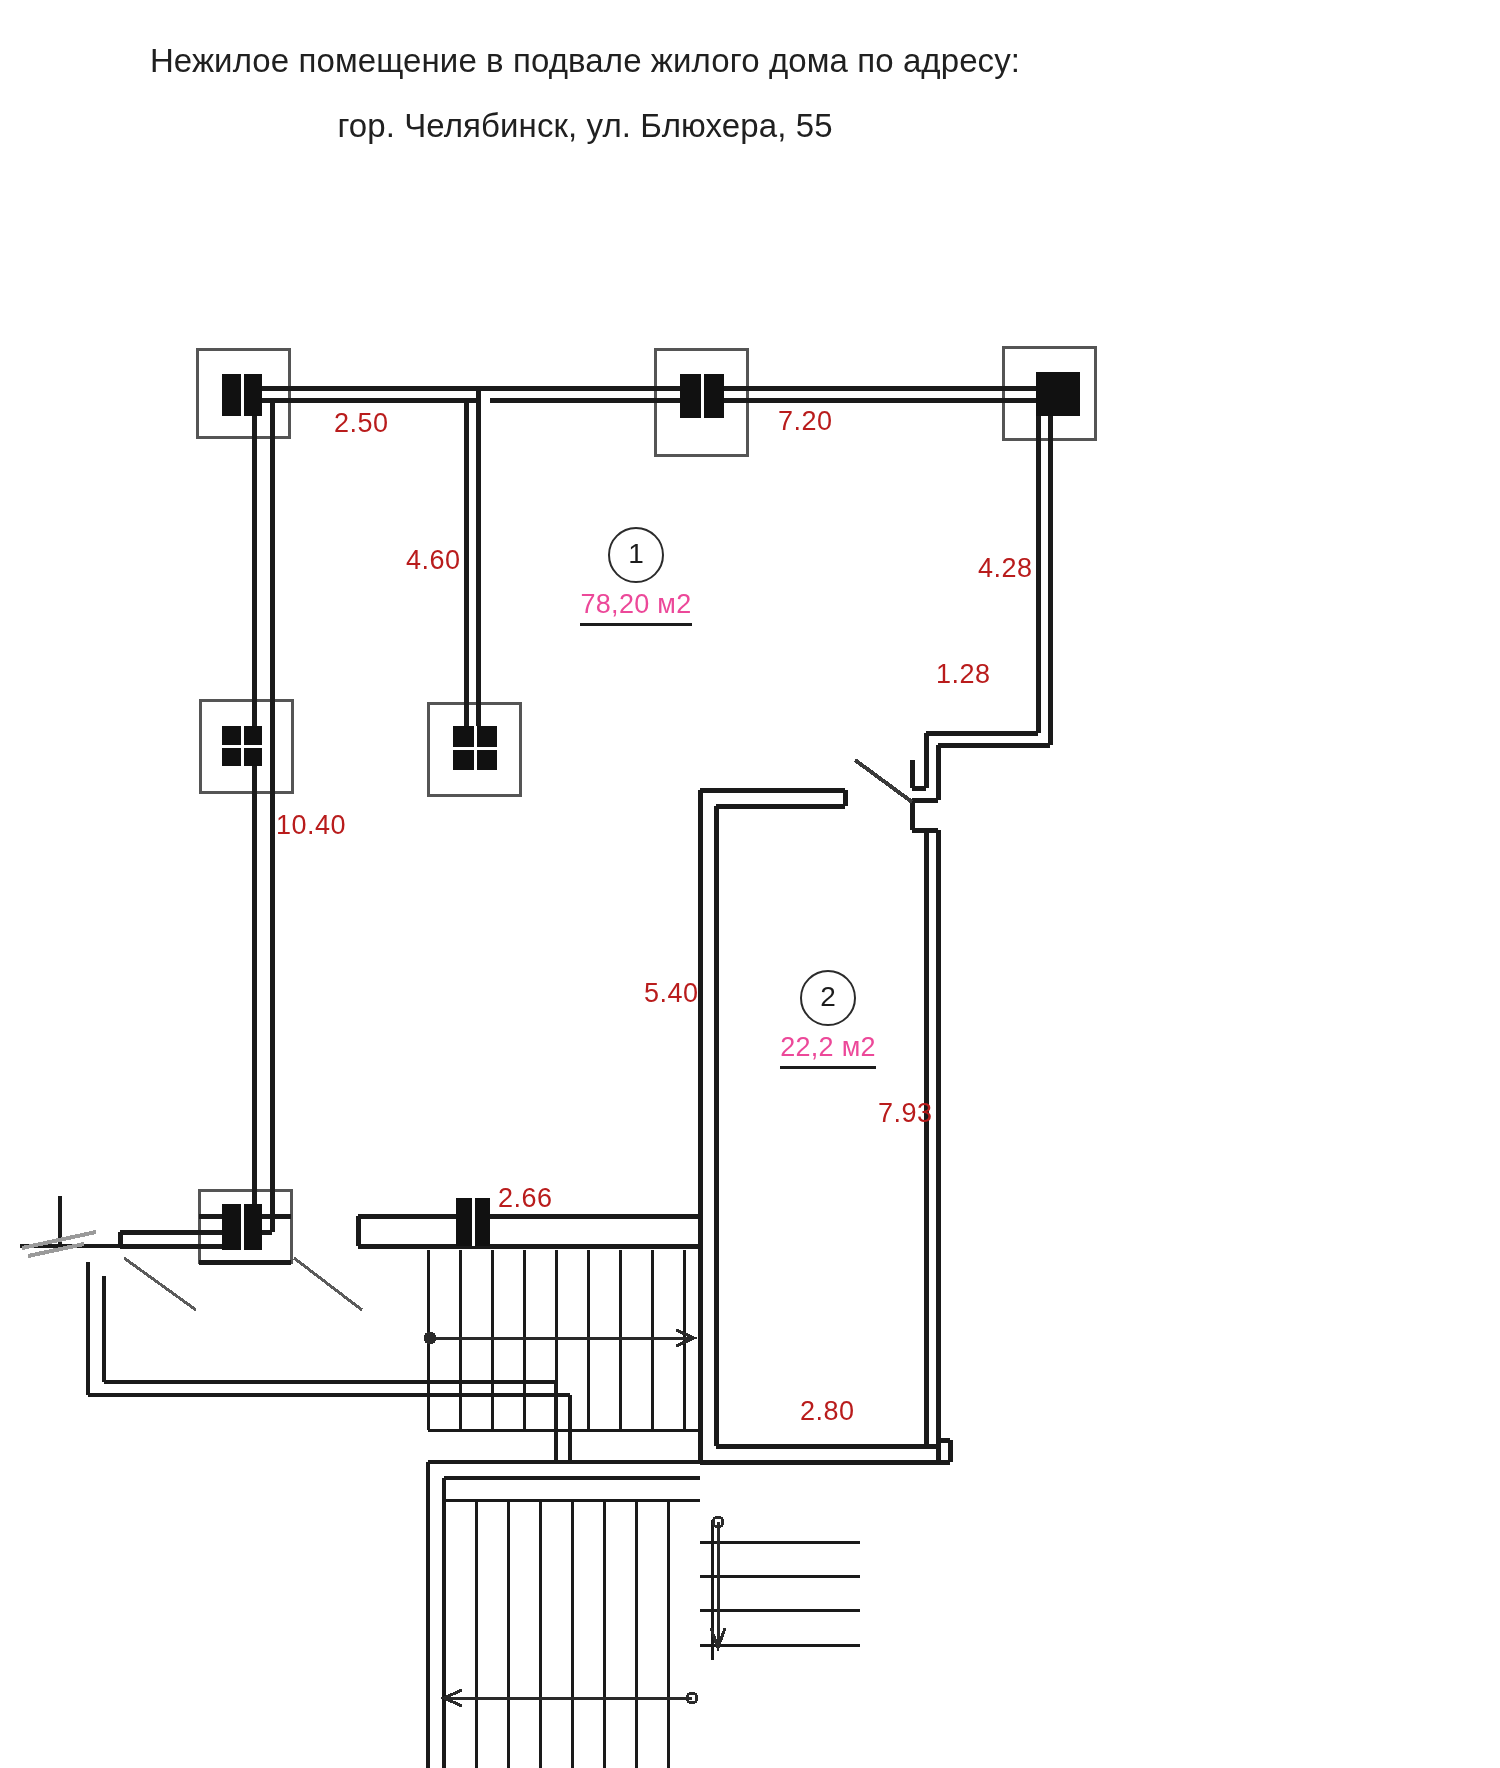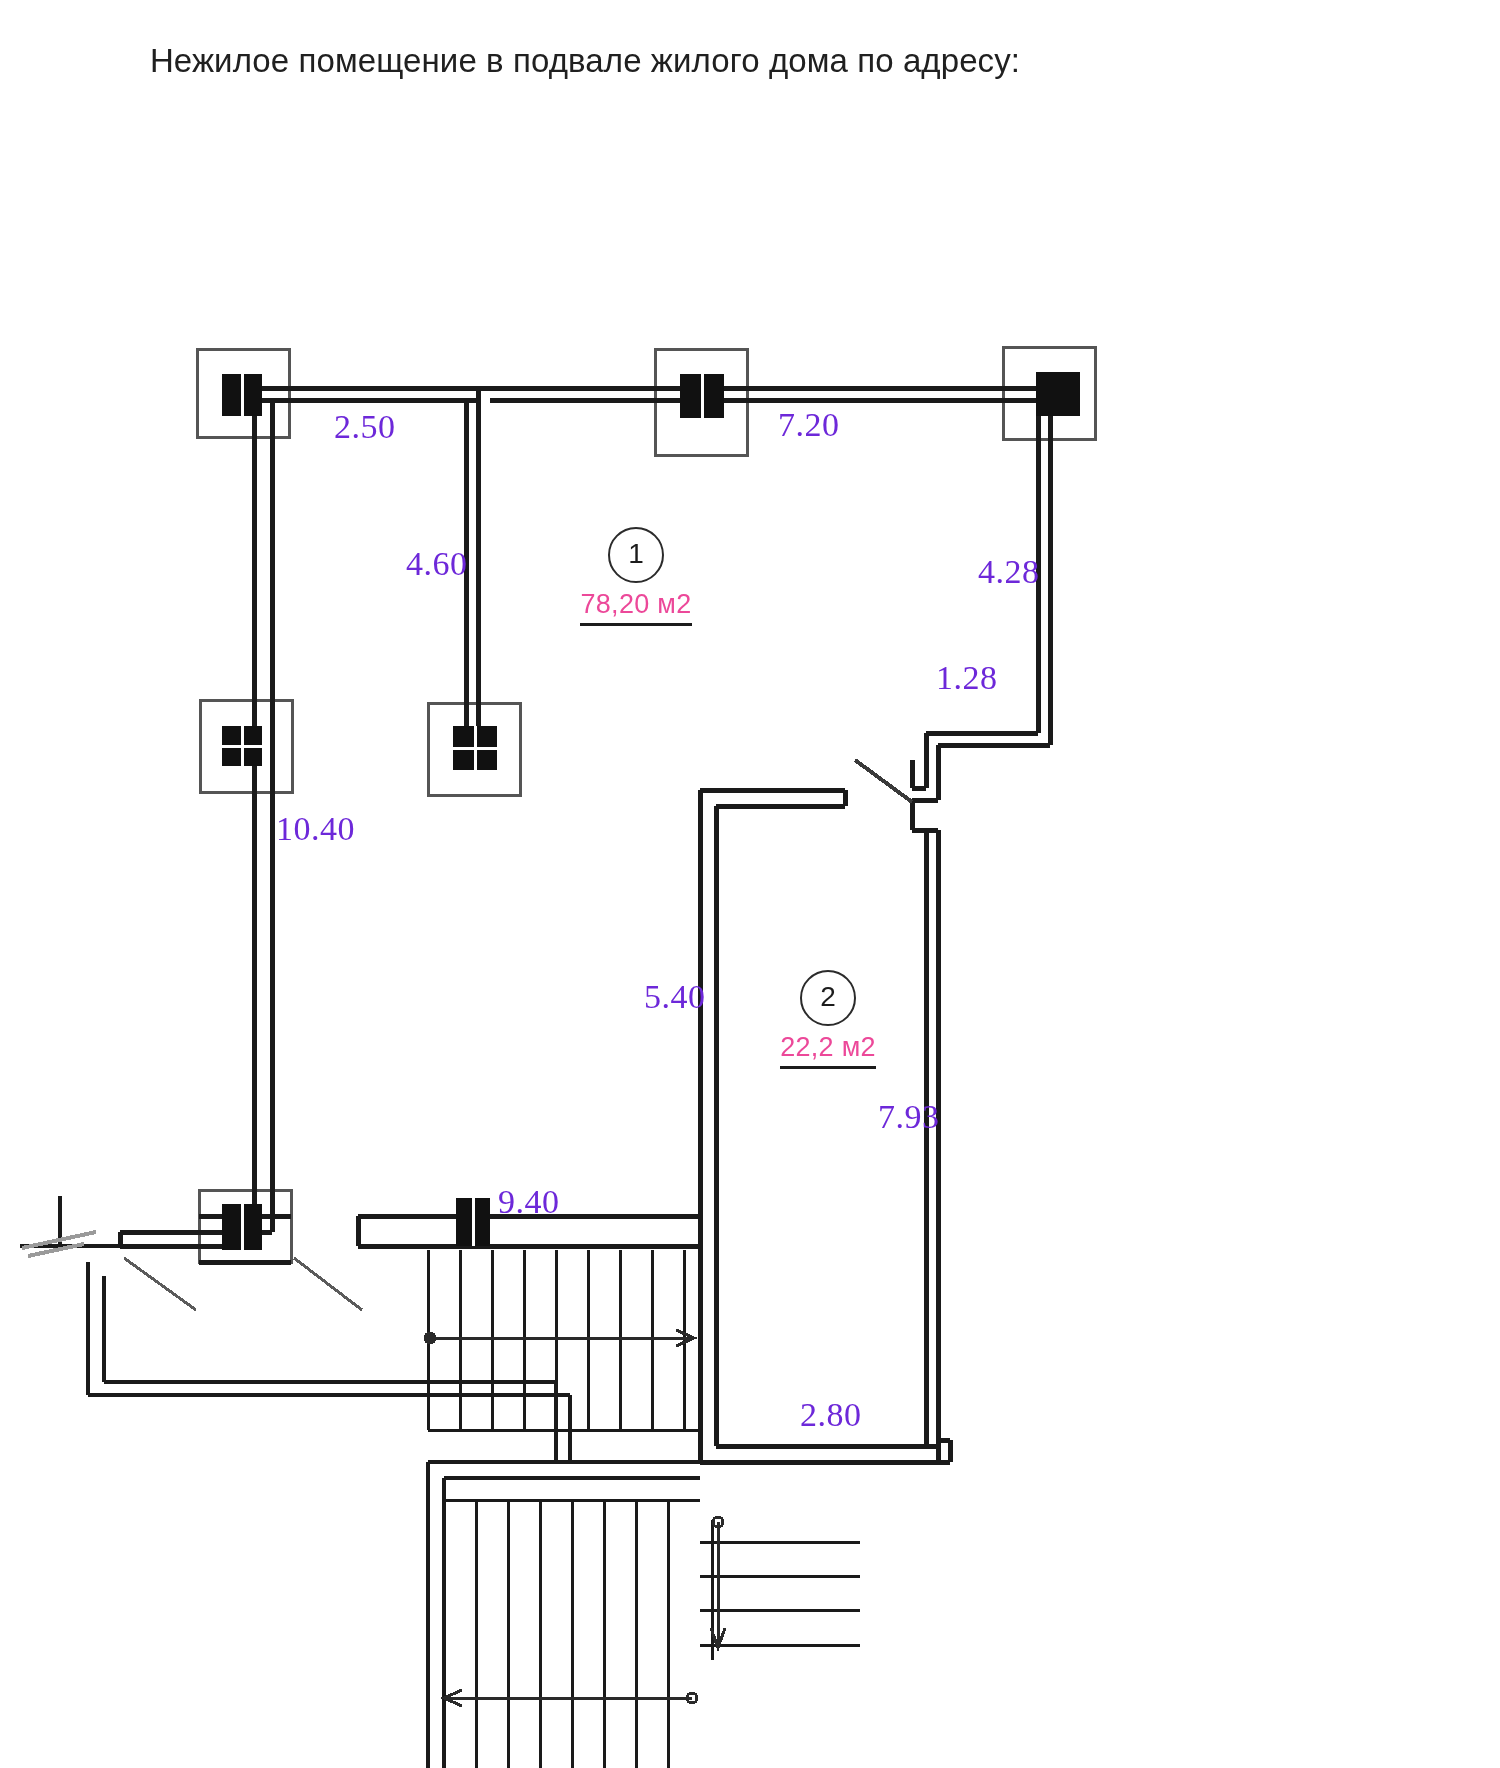--- a/index.html
+++ b/index.html
@@ -46,23 +46,23 @@
   }
   #plan-canvas svg {
     display: block;
     width: 1500px;
     height: 1768px;
   }
 
   
   .dim {
     position: absolute;
-    font-family: Liberation Serif, serif;
-    font-size: 34px;
-    color: #6d28d9;
+    font-family: Liberation Sans, sans-serif;
+    font-size: 27px;
+    color: #b91c1c;
     white-space: nowrap;
     letter-spacing: 0.5px;
   }
   .room-tag {
     position: absolute;
     text-align: center;
     white-space: nowrap;
   }
   .room-tag .circ {
     width: 52px;
@@ -84,20 +84,21 @@
     padding-bottom: 3px;
     display: inline-block;
     letter-spacing: 0.3px;
   }
 </style>
 </head>
 <body>
 
 <div id="title-block">
   <span class="tline l1">Нежилое помещение в подвале жилого дома по адресу:</span>
+  <span class="tline l2">гор. Челябинск, ул. Блюхера, 55</span>
 </div>
 
 <div id="plan-canvas">
 <svg viewBox="0 0 1500 1768" xmlns="http://www.w3.org/2000/svg" shape-rendering="crispEdges">
 
   <g fill="none" stroke="#555555" stroke-width="3">
     <rect x="197" y="349" width="92" height="88"></rect>
     <rect x="655" y="349" width="92" height="106"></rect>
     <rect x="1003" y="347" width="92" height="92"></rect>
     <rect x="200" y="700" width="92" height="92"></rect>
@@ -270,21 +271,21 @@
 </div>
 
 <div class="dim" style="left:334px; top:408px;">2.50</div>
 <div class="dim" style="left:766px; top:406px;margin-left:12px;">7.20</div>
 <div class="dim" style="left:406px; top:545px;">4.60</div>
 <div class="dim" style="left:978px; top:545px;margin-top:8px;">4.28</div>
 <div class="dim" style="left:936px; top:659px;">1.28</div>
 <div class="dim" style="left:276px; top:810px;">10.40</div>
 <div class="dim" style="left:644px; top:978px;">5.40</div>
 <div class="dim" style="left:878px; top:1098px;">7.93</div>
-<div class="dim" style="left:498px; top:1183px;">9.40</div>
+<div class="dim" style="left:498px; top:1183px;">2.66</div>
 <div class="dim" style="left:800px; top:1396px;">2.80</div>
 
 <div class="room-tag" style="left:556px; top:527px; width:160px;">
   <div class="circ">1</div>
   <div class="area">78,20 м2</div>
 </div>
 
 <div class="room-tag" style="left:748px; top:970px; width:160px;">
   <div class="circ">2</div>
   <div class="area">22,2 м2</div>

